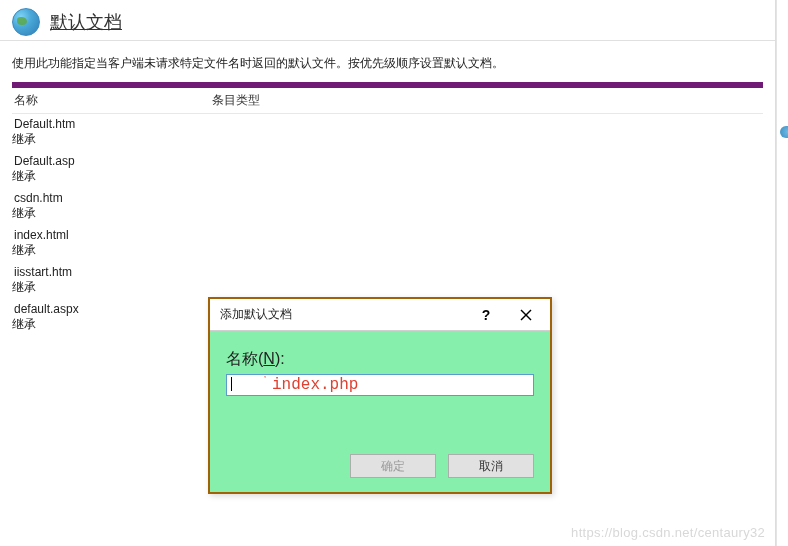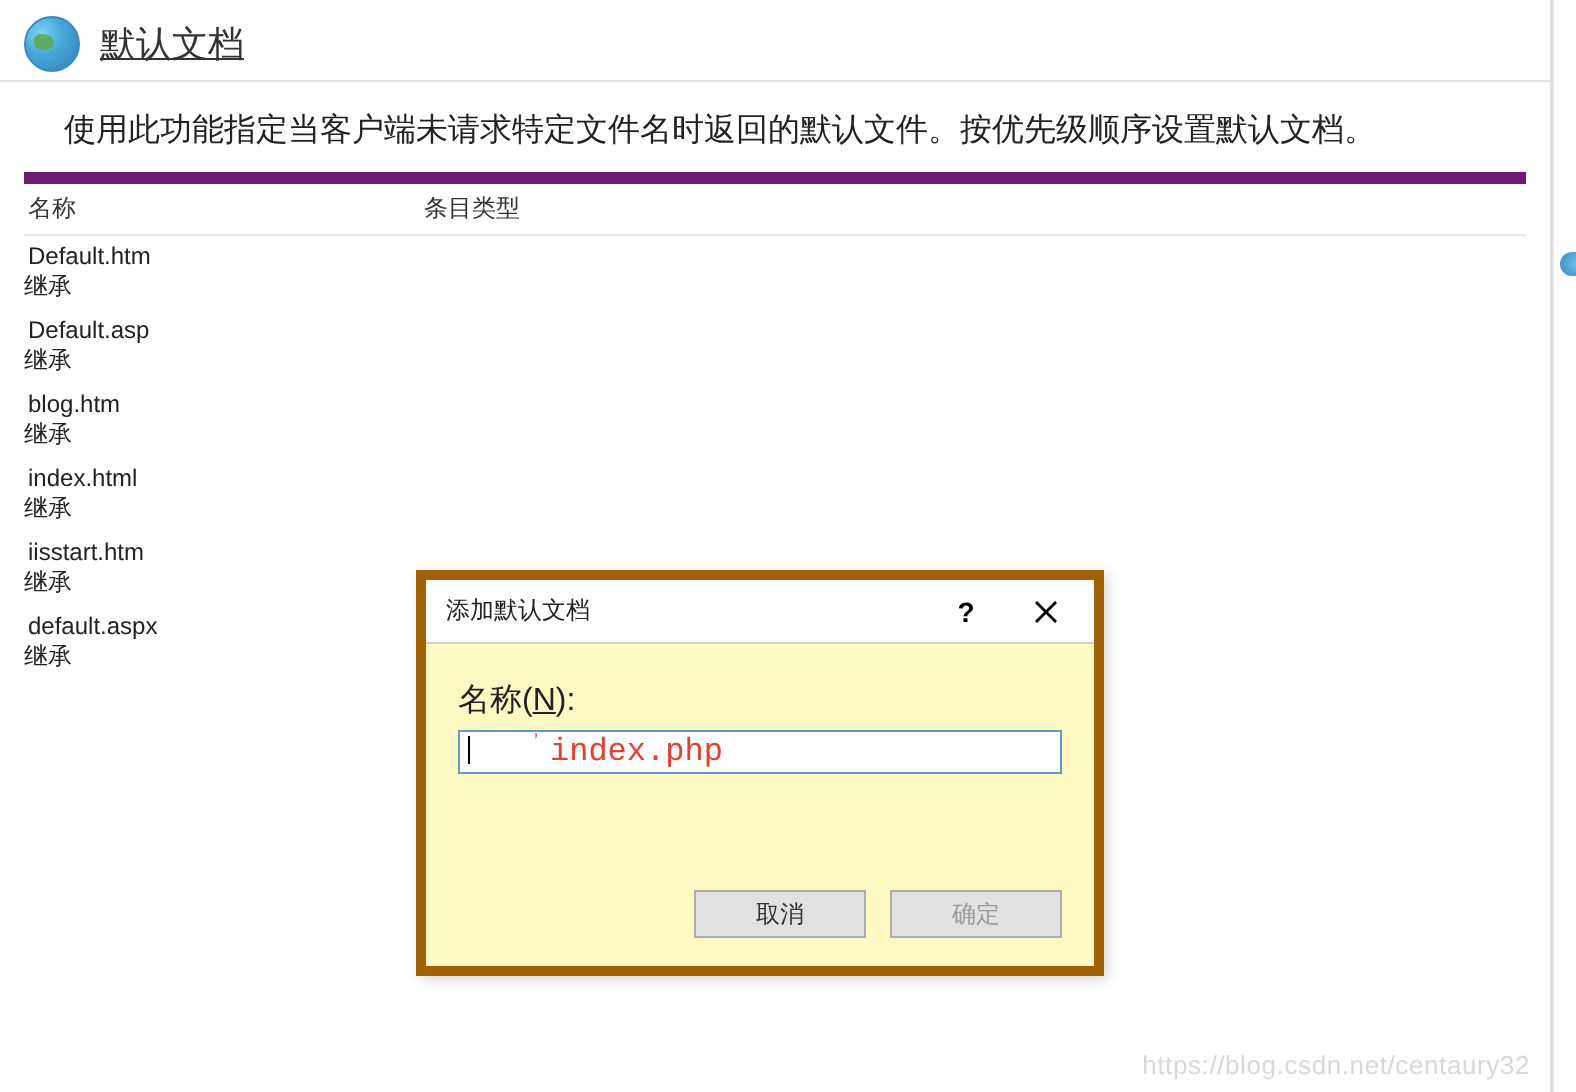--- a/index.html
+++ b/index.html
@@ -38,22 +38,21 @@
     }
     .page-title {
       font-size: 18px;
       color: #333;
       font-weight: normal;
       text-decoration: underline;
     }
     .page-desc {
       padding: 14px 12px 10px 12px;
       color: #222;
-      font-size: 16px;
-      margin-left: 20px;
+      font-size: 12px;
     }
     .grid-container {
       margin: 0 12px;
       border-top: 6px solid #701a75;
     }
     .grid-header {
       display: flex;
       padding: 4px 0;
       border-bottom: 1px solid #e8e8e8;
       color: #333;
@@ -66,24 +65,24 @@
       padding: 3px 0;
       color: #222;
       flex-direction: column;
     }
     .grid-row .col-name { }
     .grid-row .col-type { }
 
     .dialog {
       position: absolute;
       left: 208px;
-      top: 285px;
+      top: 297px;
       width: 344px;
-      background: #fef9c3;
-      border: 5px solid #a16207;
+      background: #86efac;
+      border: 2px solid #a16207;
       box-shadow: 2px 2px 6px rgba(0,0,0,0.15);
     }
     .dialog-titlebar {
       display: flex;
       align-items: center;
       height: 32px;
       background: #fff;
       border-bottom: 1px solid #d0d0d0;
       padding: 0 4px 0 10px;
     }
@@ -222,21 +221,21 @@
     <div class="grid-body">
       <div class="grid-row">
         <div class="col-name">Default.htm</div>
         <div class="col-type">继承</div>
       </div>
       <div class="grid-row">
         <div class="col-name">Default.asp</div>
         <div class="col-type">继承</div>
       </div>
       <div class="grid-row">
-        <div class="col-name">blog.htm</div>
+        <div class="col-name">csdn.htm</div>
         <div class="col-type">继承</div>
       </div>
       <div class="grid-row">
         <div class="col-name">index.html</div>
         <div class="col-type">继承</div>
       </div>
       <div class="grid-row">
         <div class="col-name">iisstart.htm</div>
         <div class="col-type">继承</div>
       </div>
@@ -265,22 +264,22 @@
         <span>名称(</span><u>N</u><span>):</span>
       </div>
       <div class="input-wrap">
         <input class="text-input" type="text" value="" style="">
         <div class="caret"></div>
         <div class="input-tick">’</div>
         <div class="input-overlay">index.php</div>
       </div>
     </div>
     <div class="dialog-buttons">
+      <button class="dlg-btn disabled">确定</button>
       <button class="dlg-btn">取消</button>
-      <button class="dlg-btn disabled">确定</button>
     </div>
   </div>
 
   <div class="watermark">https://blog.csdn.net/centaury32</div>
 </div>
 
 <div class="right-border"></div>
 <div class="right-icon-fragment"></div>
 
 </body></html>

